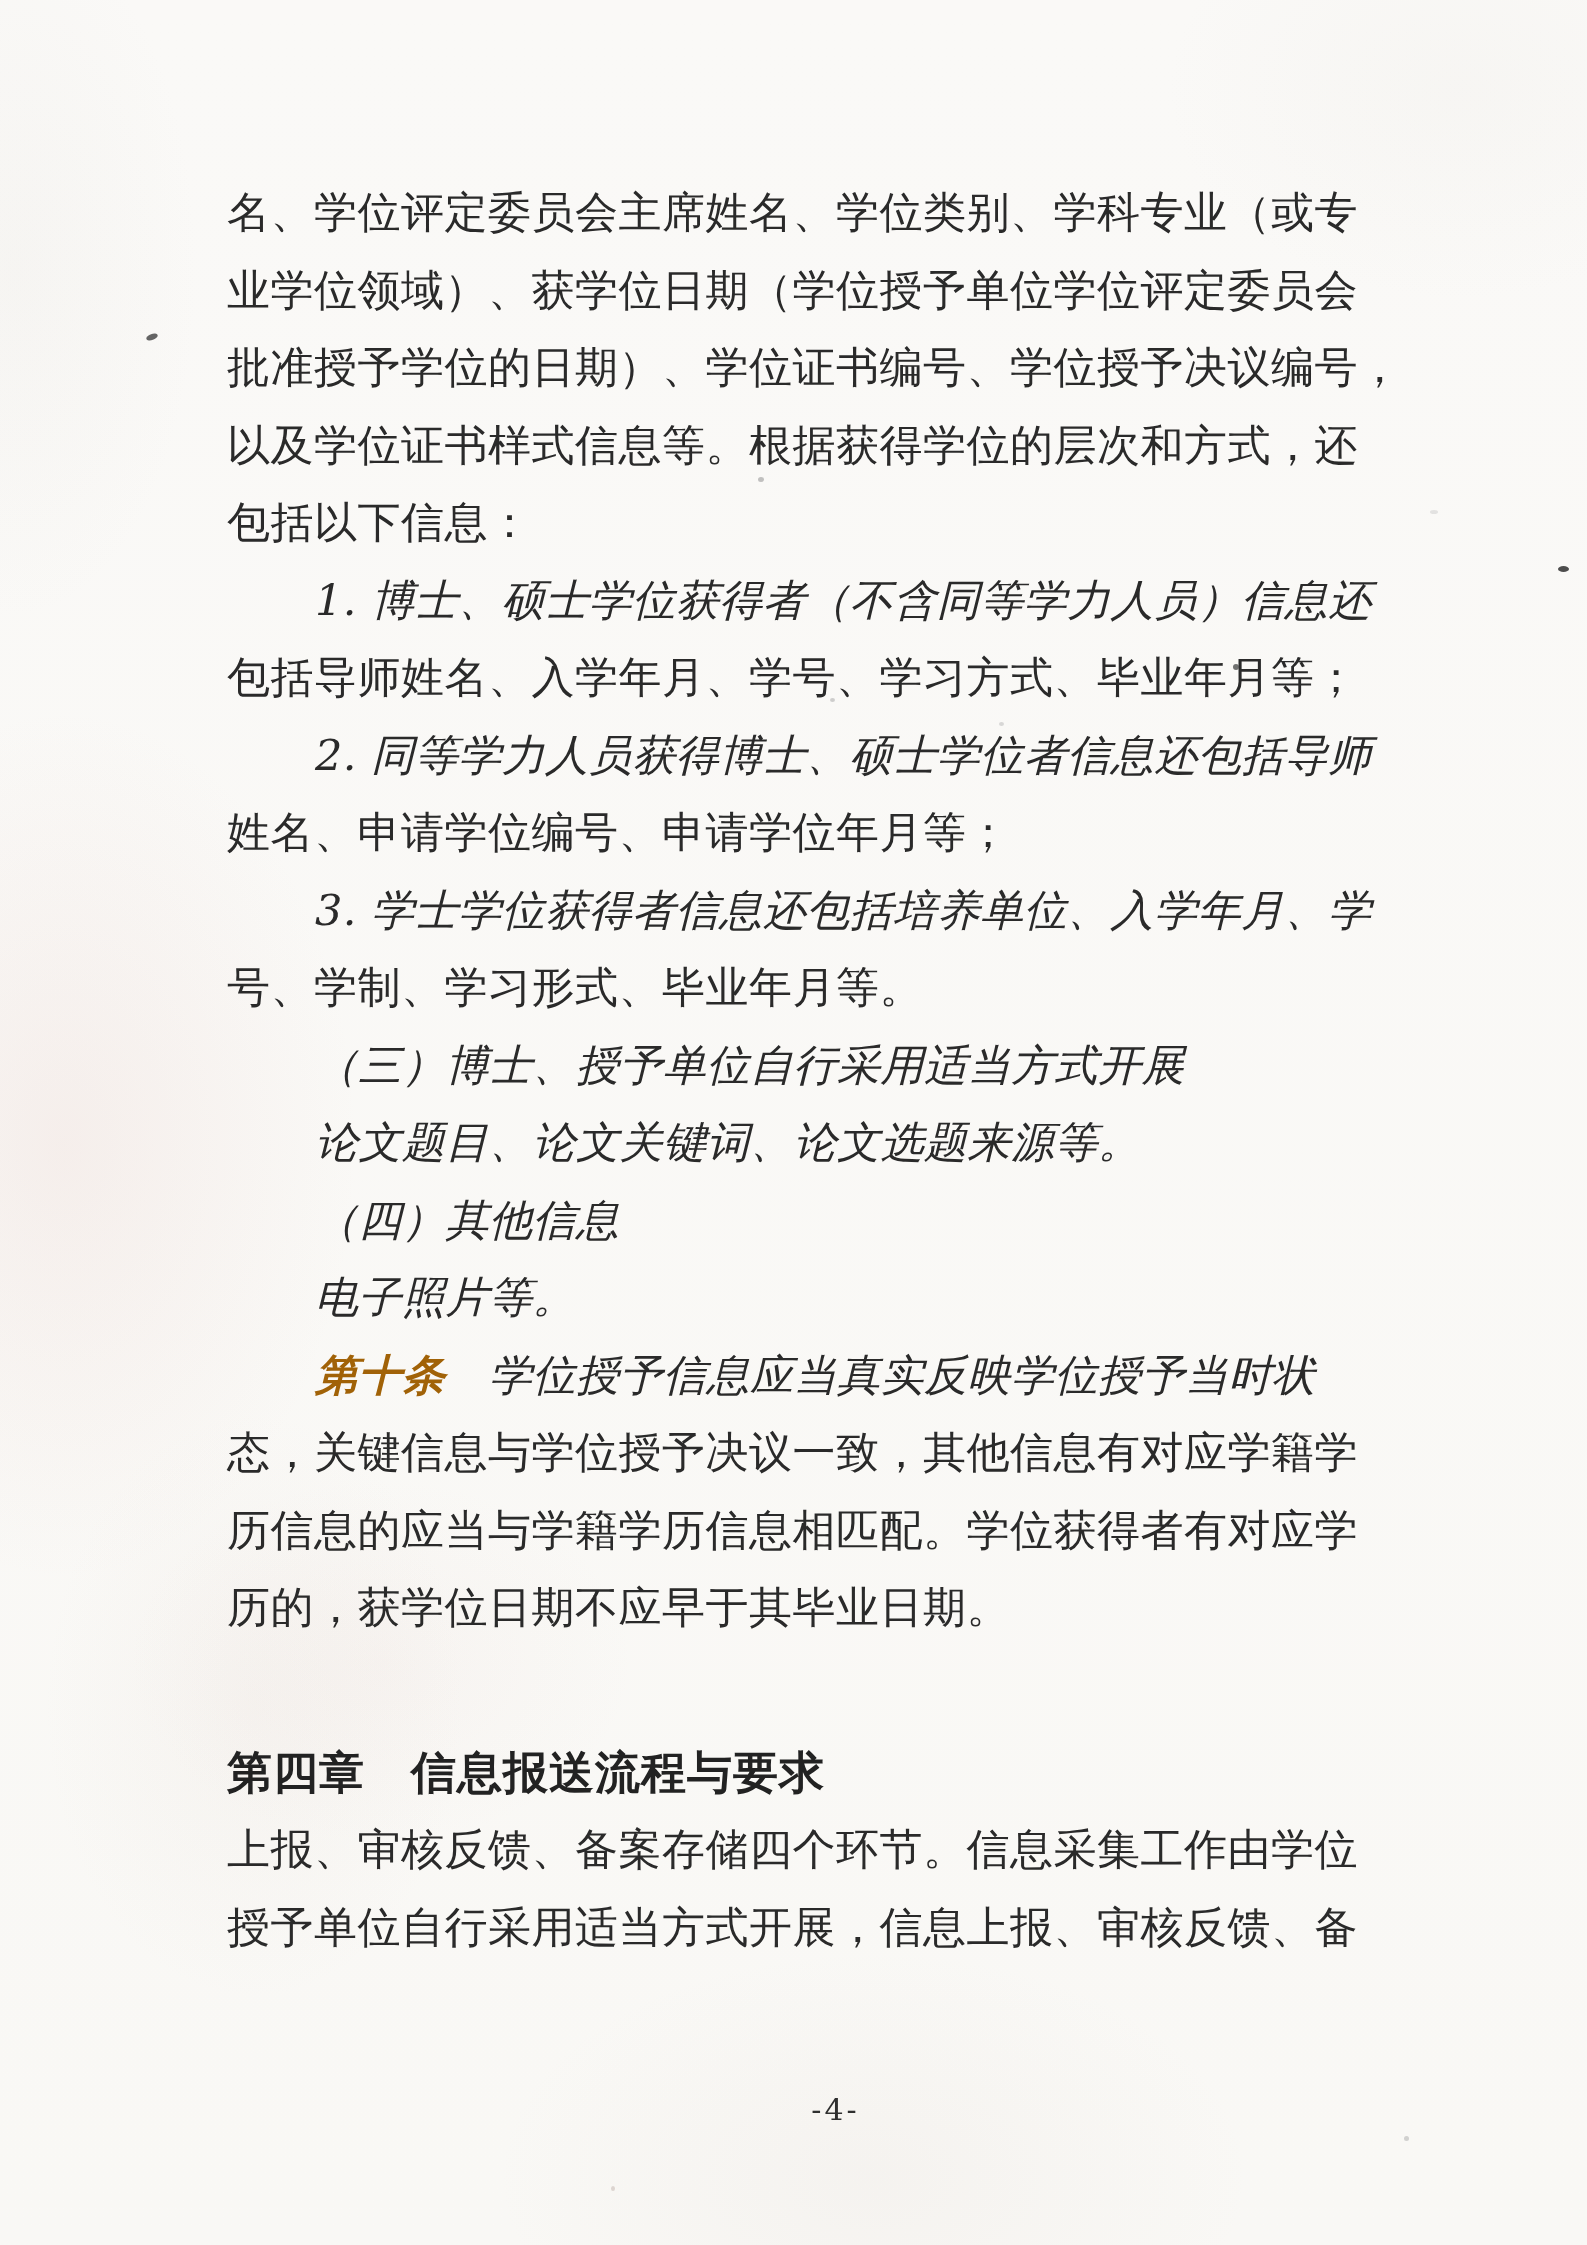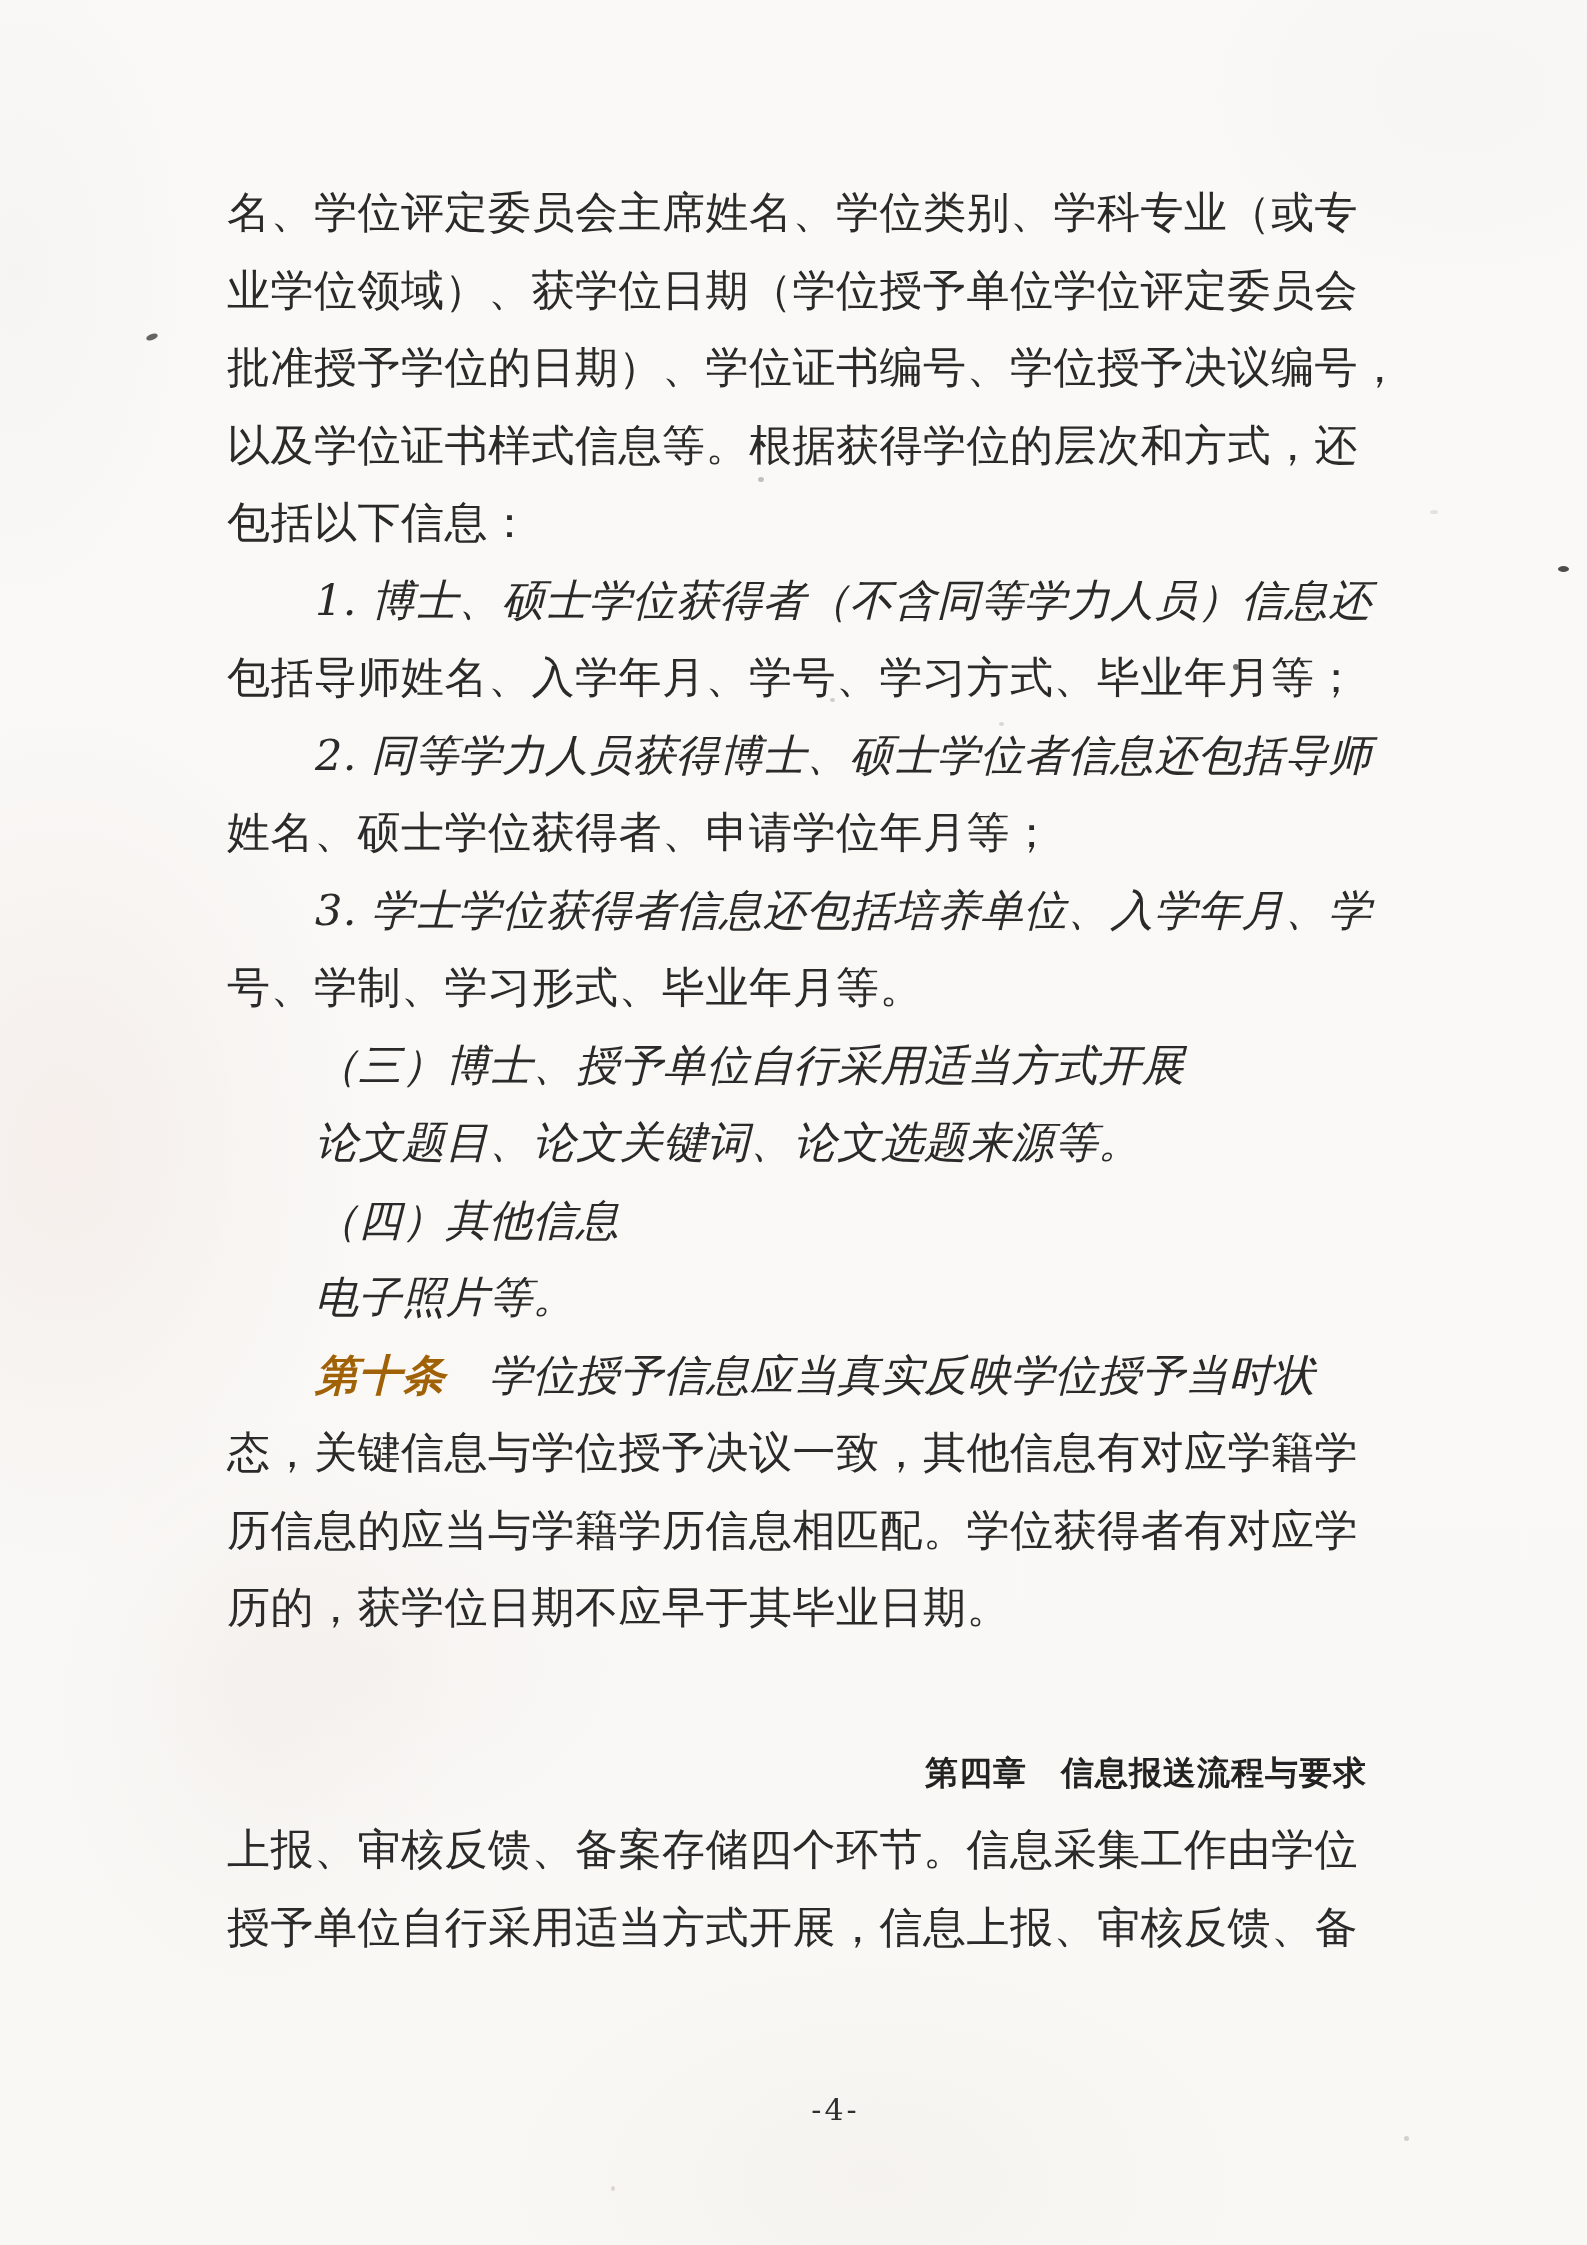--- a/index.html
+++ b/index.html
@@ -28,25 +28,25 @@
     left:227px;top:174px;width:1140px;
   }
   .line{
     height:77.5px;line-height:77.5px;
     font-size:43px;letter-spacing:0.5px;
     white-space:nowrap;
   }
   .line.indent{padding-left:88px;font-style:italic;}
   .line.chapter{
     margin-top:87px;
-    text-align:right;
+    text-align:left;
     padding-left:0;
     font-family:"DejaVu Sans","Liberation Sans",sans-serif;
     font-weight:700;
-    font-size:33px;letter-spacing:1px;
+    font-size:45px;letter-spacing:1px;
     color:#222;
   }
   .prefix{
     font-family:"DejaVu Sans","Liberation Sans",sans-serif;
     font-weight:700;color:#a16207;
   }
   .page-number{
     position:absolute;
     top:2092px;left:0;width:100%;
     text-align:center;
@@ -64,21 +64,21 @@
 
   <div class="text-block">
       <div class="line flush"><span>名、学位评定委员会主席姓名、学位类别、学科专业（或专</span></div>
       <div class="line flush"><span>业学位领域）、获学位日期（学位授予单位学位评定委员会</span></div>
       <div class="line flush"><span>批准授予学位的日期）、学位证书编号、学位授予决议编号，</span></div>
       <div class="line flush"><span>以及学位证书样式信息等。根据获得学位的层次和方式，还</span></div>
       <div class="line flush"><span>包括以下信息：</span></div>
       <div class="line indent"><span>1. 博士、硕士学位获得者（不含同等学力人员）信息还</span></div>
       <div class="line flush"><span>包括导师姓名、入学年月、学号、学习方式、毕业年月等；</span></div>
       <div class="line indent"><span>2. 同等学力人员获得博士、硕士学位者信息还包括导师</span></div>
-      <div class="line flush"><span>姓名、硕士学位获得者、申请学位年月等；</span></div>
+      <div class="line flush"><span>姓名、申请学位编号、申请学位年月等；</span></div>
       <div class="line indent"><span>3. 学士学位获得者信息还包括培养单位、入学年月、学</span></div>
       <div class="line flush"><span>号、学制、学习形式、毕业年月等。</span></div>
       <div class="line indent"><span>（三）博士、授予单位自行采用适当方式开展</span></div>
       <div class="line indent"><span>论文题目、论文关键词、论文选题来源等。</span></div>
       <div class="line indent"><span>（四）其他信息</span></div>
       <div class="line indent"><span>电子照片等。</span></div>
       <div class="line indent"><span class="prefix">第十条</span><span>　学位授予信息应当真实反映学位授予当时状</span></div>
       <div class="line flush"><span>态，关键信息与学位授予决议一致，其他信息有对应学籍学</span></div>
       <div class="line flush"><span>历信息的应当与学籍学历信息相匹配。学位获得者有对应学</span></div>
       <div class="line flush"><span>历的，获学位日期不应早于其毕业日期。</span></div>

